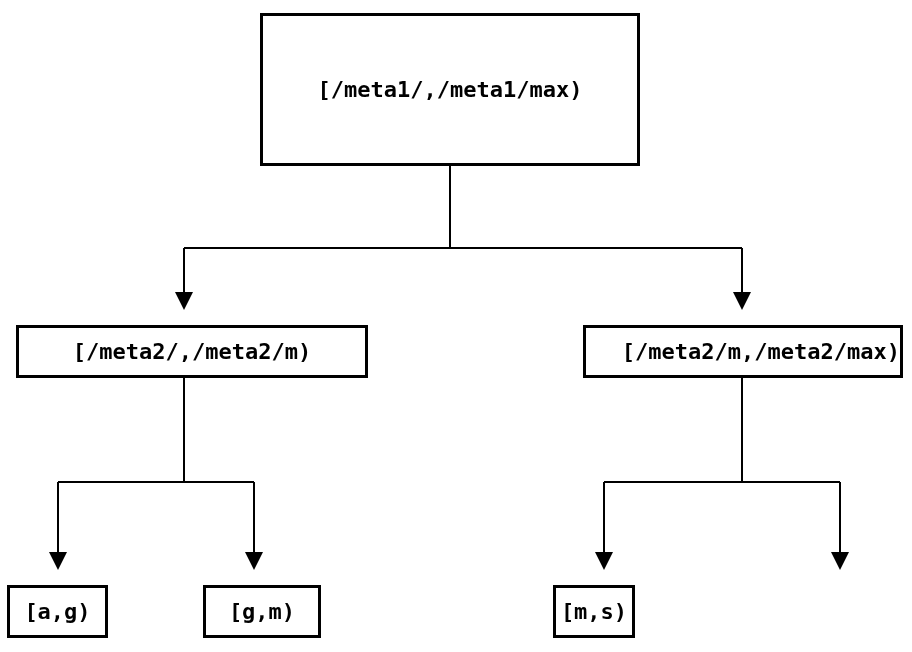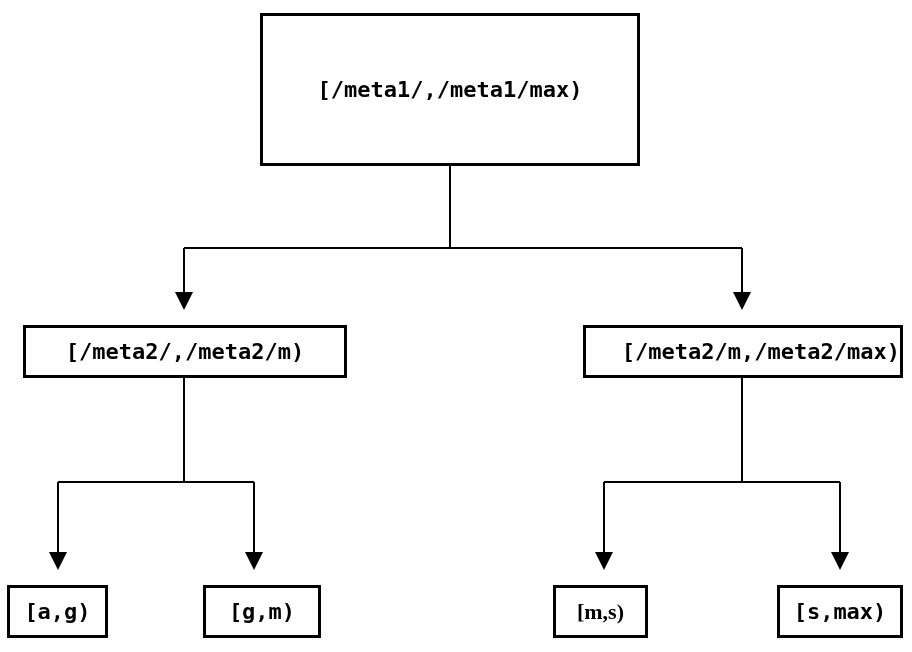--- a/index.html
+++ b/index.html
@@ -22,25 +22,25 @@
     background: #ffffff;
     display: flex;
     align-items: center;
     justify-content: center;
     font-size: 22px;
     font-weight: bold;
     color: #000000;
     white-space: nowrap;
   }
   #node-root  { left: 260px; top: 13px;  width: 380px; height: 153px; }
-  #node-left  { left: 23px;  top: 325px; width: 324px; height: 53px; text-align: center; }
+  #node-left  { left: 16px;  top: 325px; width: 352px; height: 53px; text-align: center; }
   #node-right { left: 583px; top: 325px; width: 320px; height: 53px; justify-content: flex-end; }
   #node-leaf-ag   { left: 7px;   top: 585px; width: 101px; height: 53px; }
   #node-leaf-gm   { left: 203px; top: 585px; width: 118px; height: 53px; }
-  #node-leaf-ms   { left: 553px; top: 585px; width: 95px; height: 53px; font-family: Liberation Serif, serif; }
+  #node-leaf-ms   { left: 553px; top: 585px; width: 82px; height: 53px; }
   #node-leaf-smax { left: 777px; top: 585px; width: 126px; height: 53px; }
   #edge-layer {
     position: absolute;
     left: 0; top: 0;
     width: 912px;
     height: 652px;
   }
 </style>
 </head>
 <body>
@@ -93,17 +93,14 @@
   </div>
 
   <div class="node" id="node-leaf-gm">
     <span>[g,m)</span>
   </div>
 
   <div class="node" id="node-leaf-ms">
     <span>[m,s)</span>
   </div>
 
-  <div class="node" id="node-leaf-smax">
-    <span>[s,max)</span>
-  </div>
 
 </div>
 
 </body></html>

